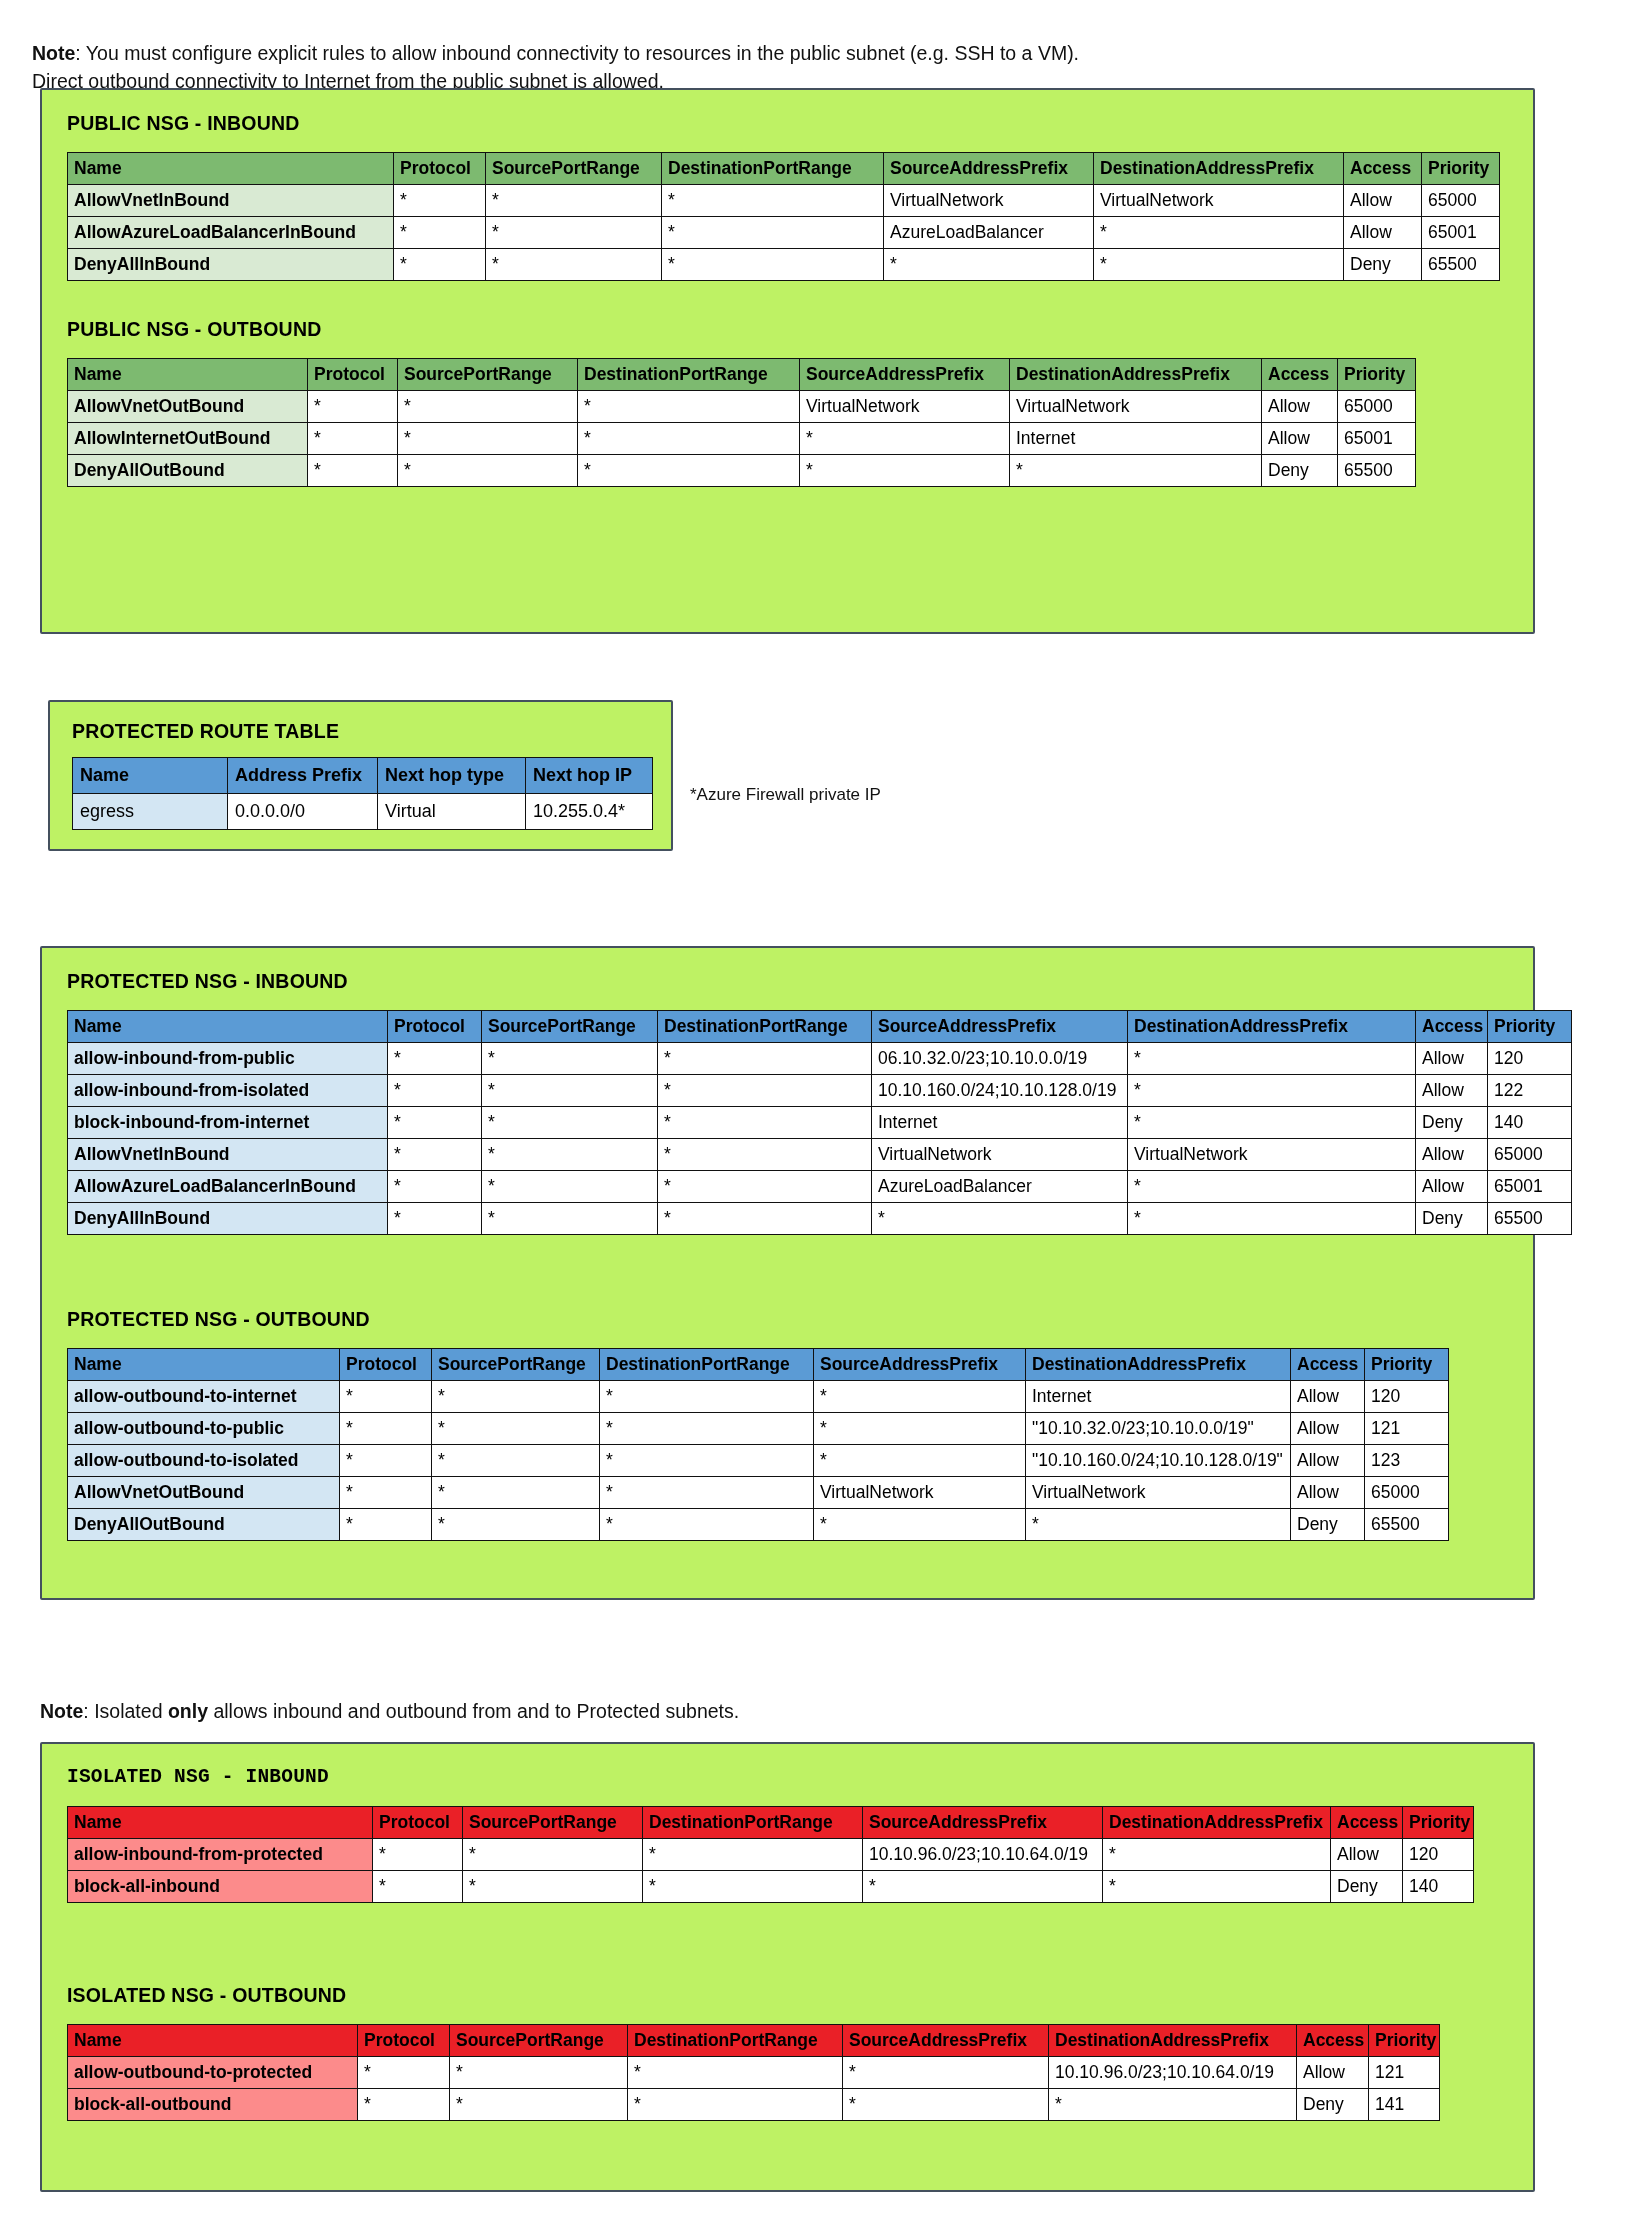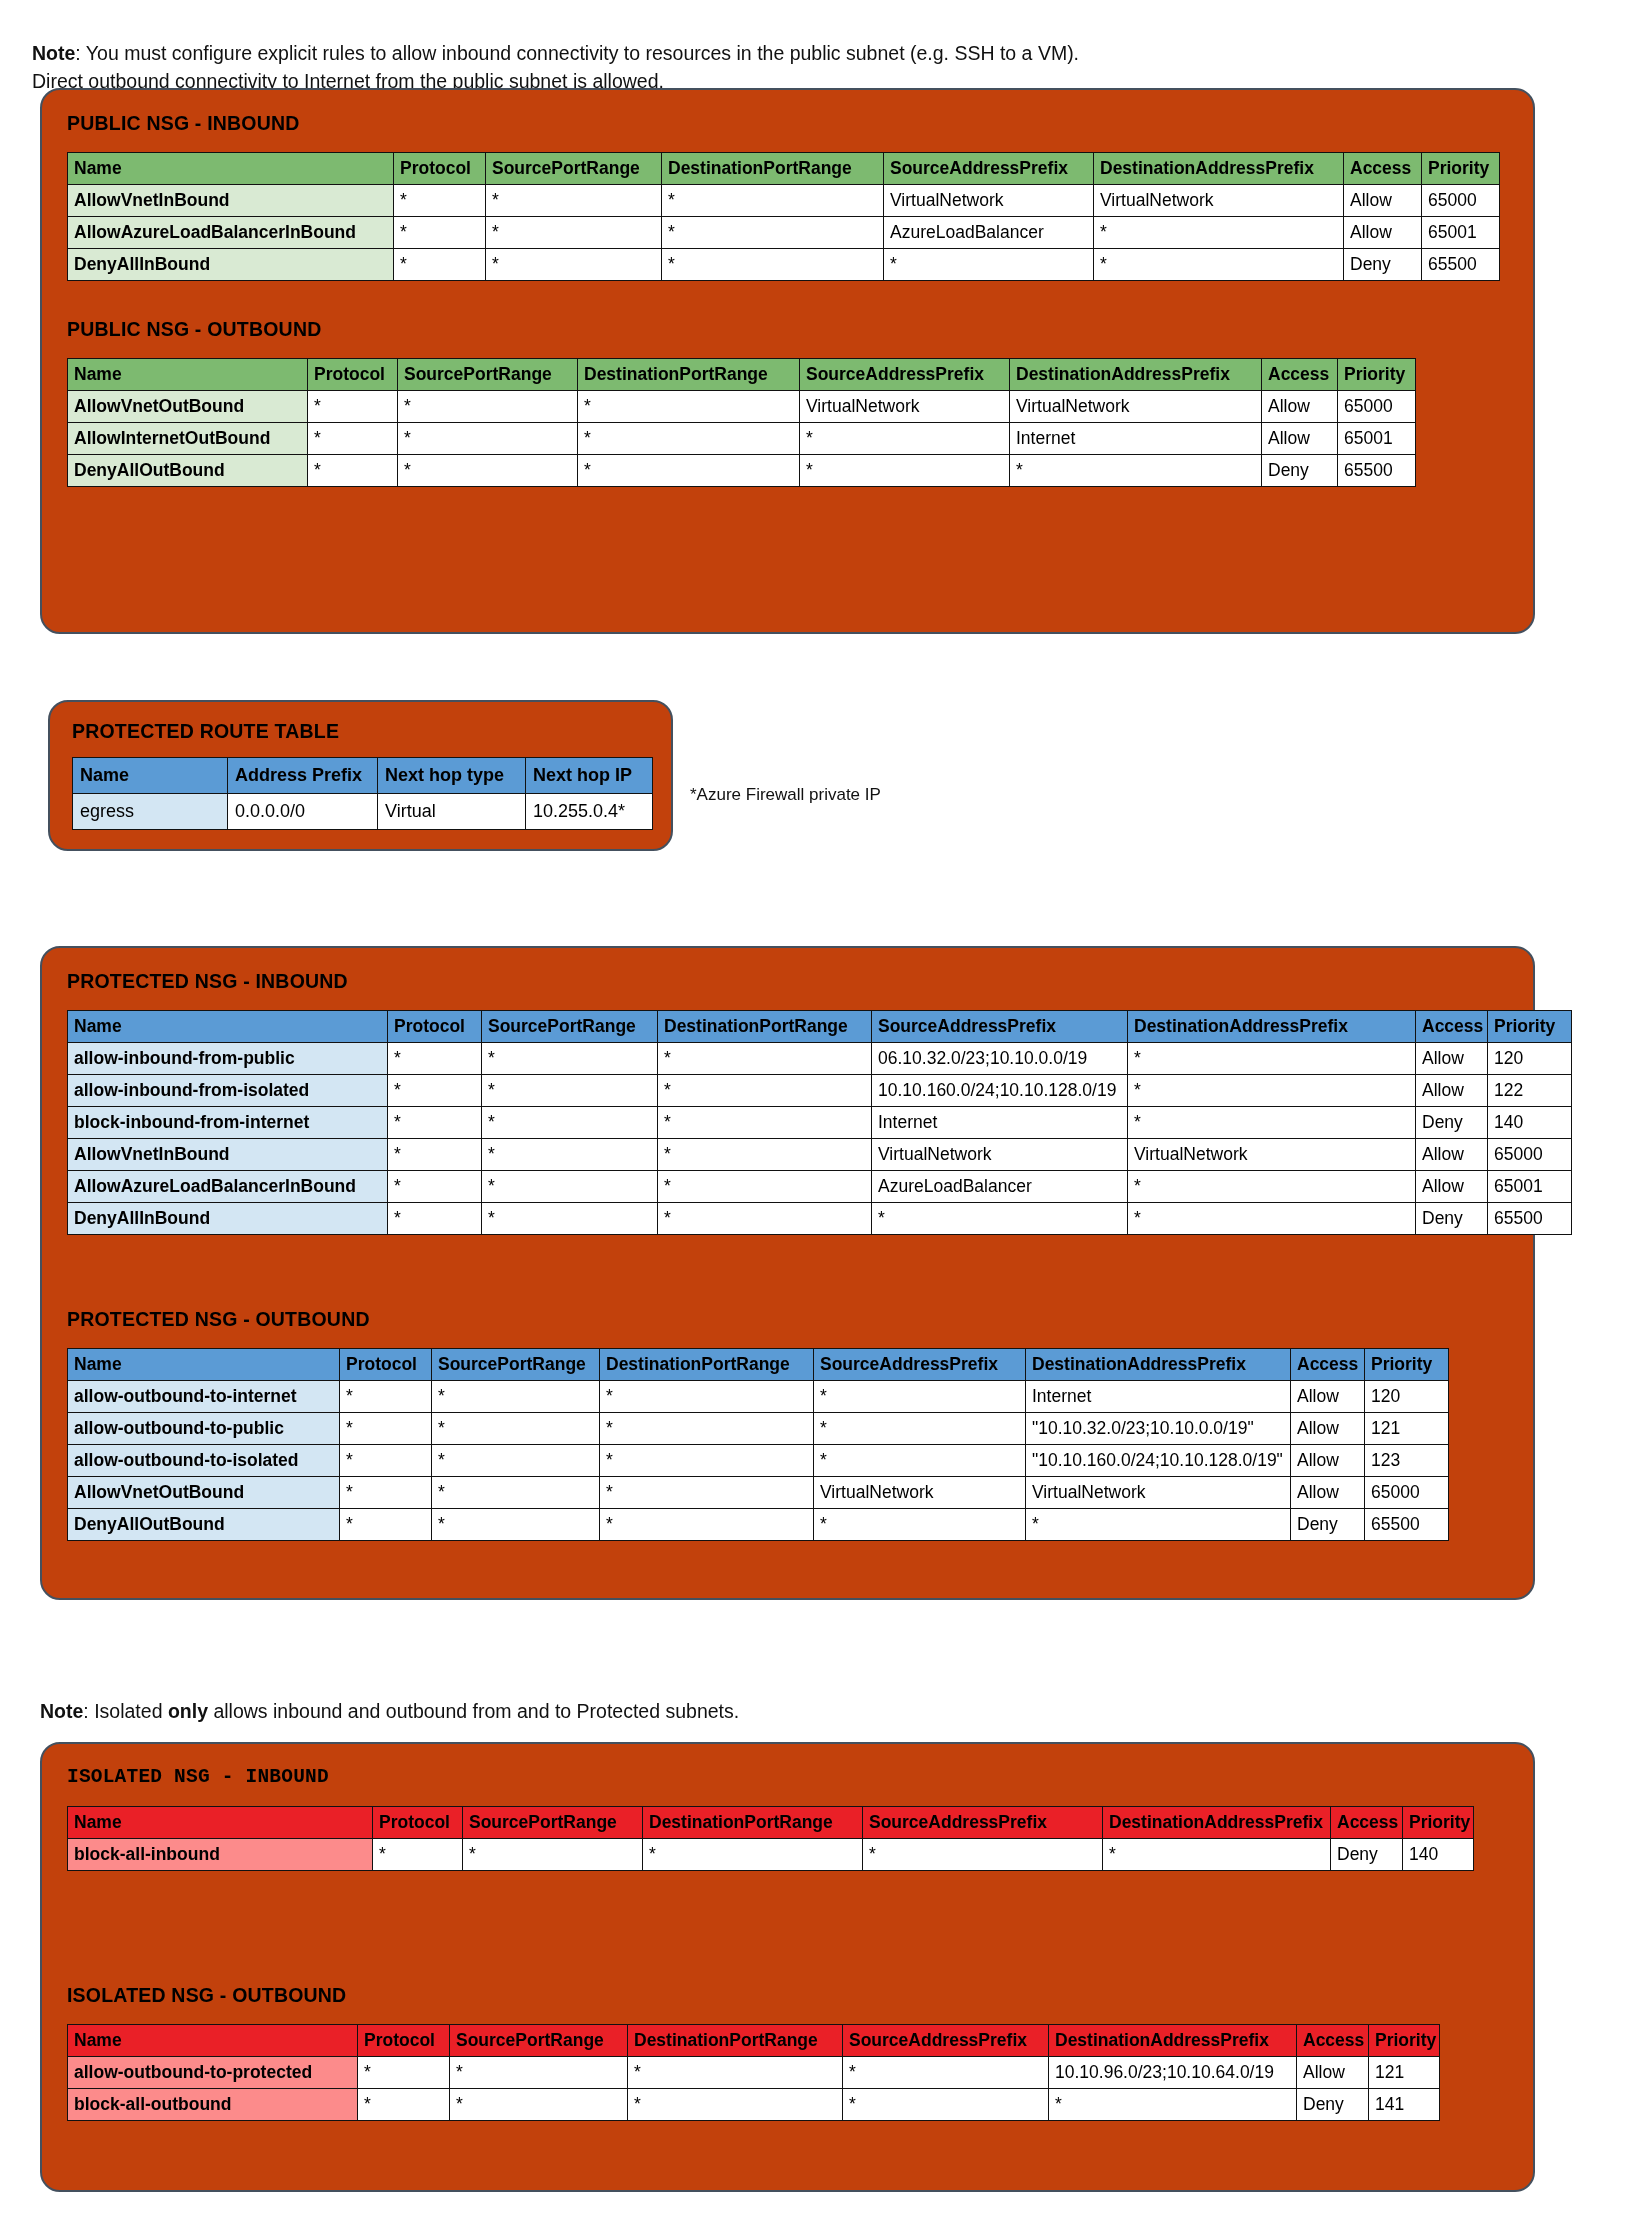--- a/index.html
+++ b/index.html
@@ -31,23 +31,23 @@
     margin: 0;
     padding: 0;
   }
   .note .lead { font-weight: bold; }
   .note .strong { font-weight: bold; }
   .note-line { display: block; white-space: pre; }
 
   
   .panel {
     border: 2px solid #44505e;
-    border-radius: 20px;
+    border-radius: 2px;
     box-sizing: border-box;
-    background: #c2410c;
+    background: #bef264;
   }
 
   .section-title {
     font-size: 19.5px;
     font-weight: bold;
     letter-spacing: 0.2px;
     color: #000000;
     white-space: nowrap;
   }
 
@@ -475,20 +475,30 @@
           <th>SourcePortRange</th>
           <th>DestinationPortRange</th>
           <th>SourceAddressPrefix</th>
           <th>DestinationAddressPrefix</th>
           <th>Access</th>
           <th>Priority</th>
         </tr>
       </thead>
       <tbody>
           <tr>
+            <td class="namecell">allow-inbound-from-protected</td>
+            <td>*</td>
+            <td>*</td>
+            <td>*</td>
+            <td>10.10.96.0/23;10.10.64.0/19</td>
+            <td>*</td>
+            <td>Allow</td>
+            <td>120</td>
+          </tr>
+          <tr>
             <td class="namecell">block-all-inbound</td>
             <td>*</td>
             <td>*</td>
             <td>*</td>
             <td>*</td>
             <td>*</td>
             <td>Deny</td>
             <td>140</td>
           </tr>
         </tbody>

